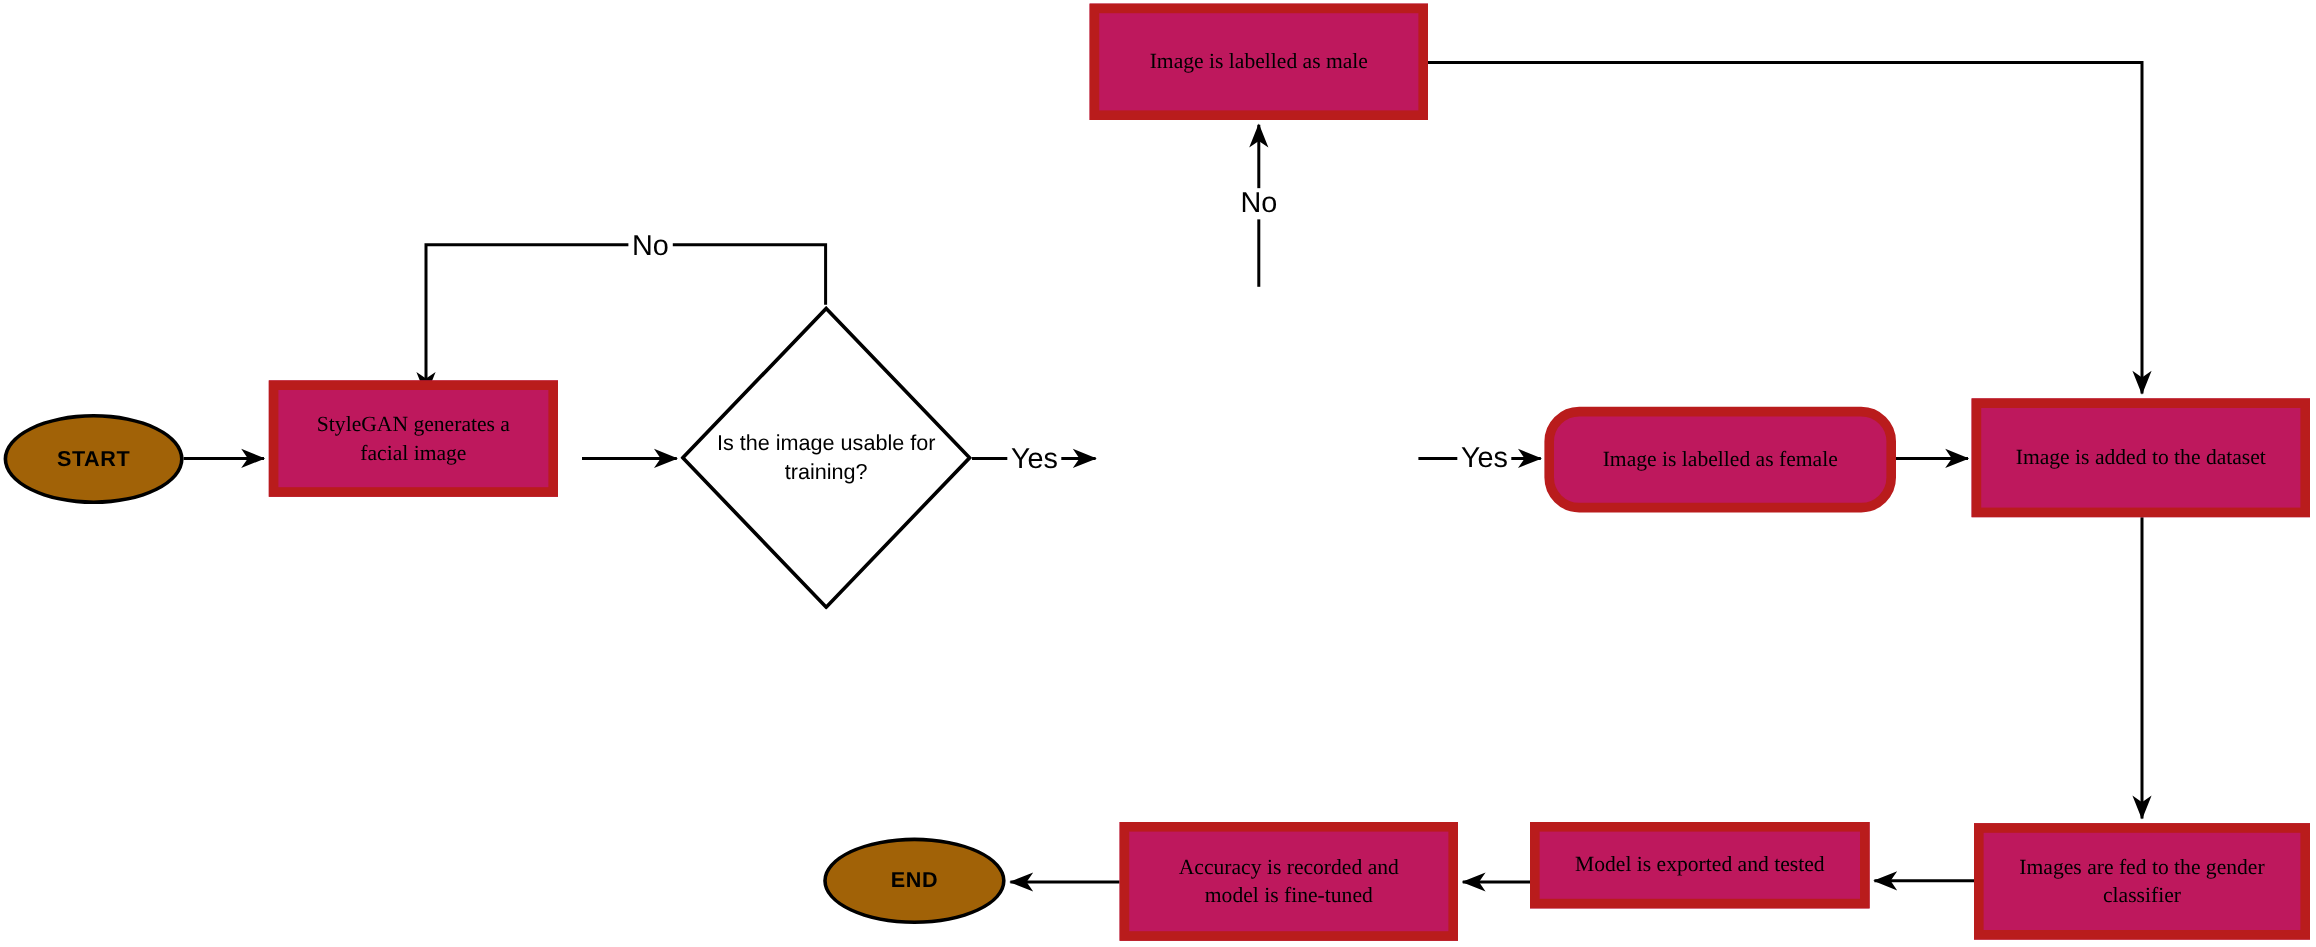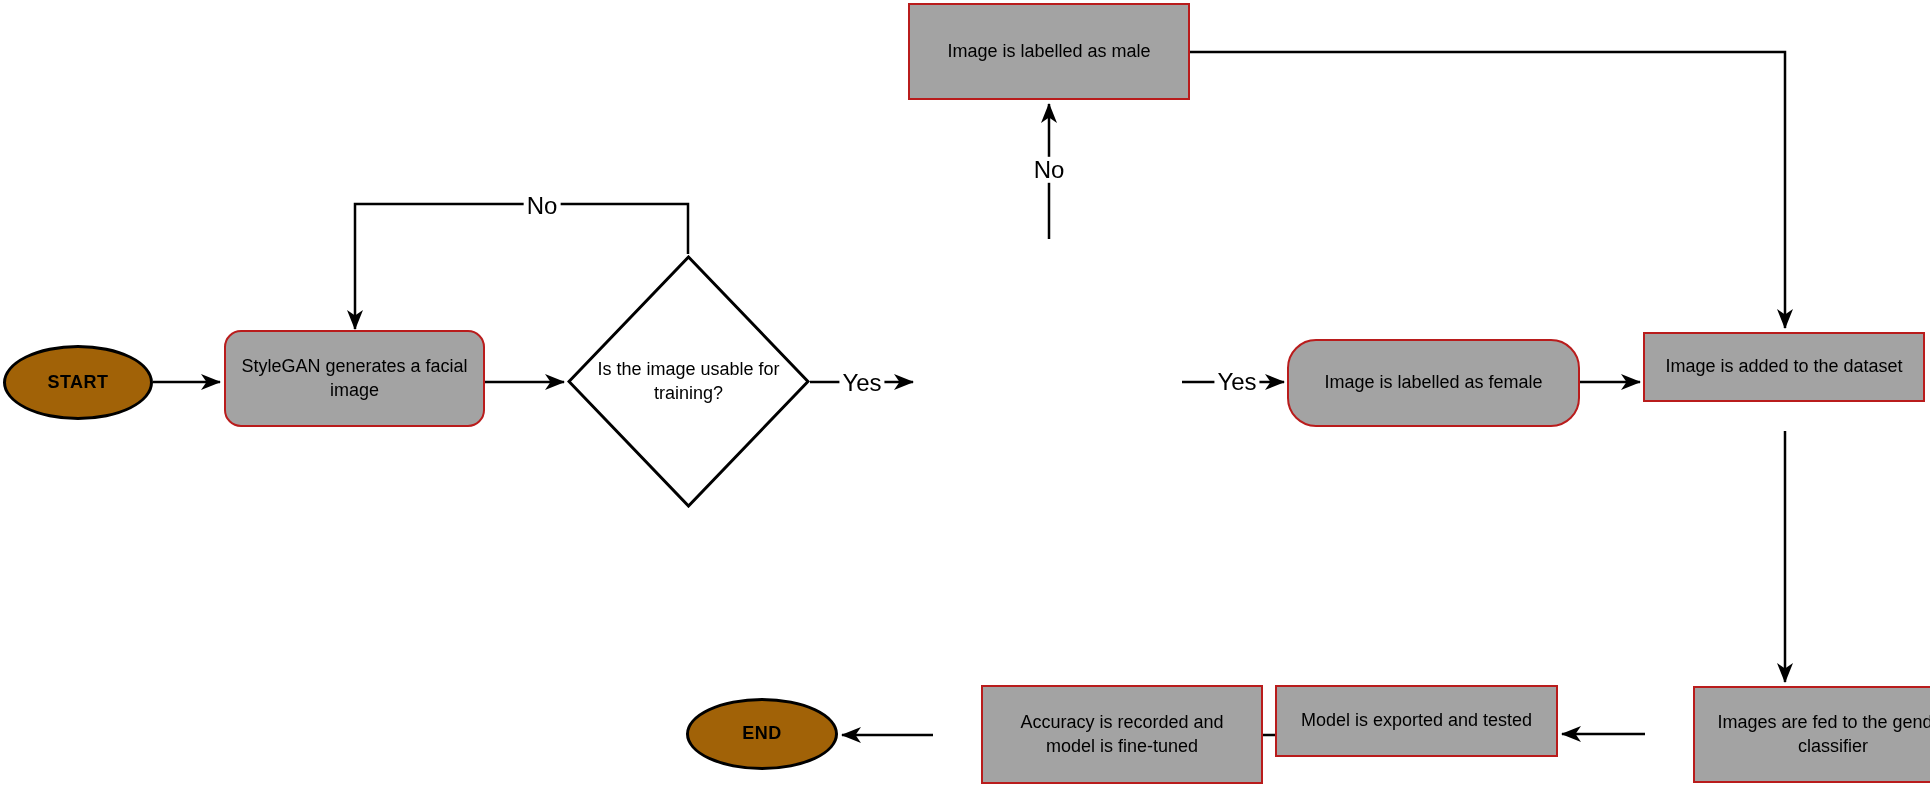--- a/index.html
+++ b/index.html
@@ -21,36 +21,37 @@
     position: absolute;
     display: flex;
     align-items: center;
     justify-content: center;
     text-align: center;
     font-size: 18px;
     line-height: 1.3;
     box-sizing: border-box;
   }
   .rect {
-    background: #a3a3a3;
-    border: 2px solid #b91c1c;
+    background: #be185d;
+    border: 8px solid #b91c1c;
+    font-family: Liberation Serif, serif;
   }
   .ellipse {
     background: #a16207;
     border: 3px solid #000000;
     border-radius: 50%;
     font-weight: 700;
     letter-spacing: 0.5px;
   }
   .diamond { background: transparent; border: none; }
   .diamond svg { position: absolute; left: 0; top: 0; }
   .diamond .node-label { position: relative; z-index: 1; }
   .node-label { display: block; }
   .pad-12 { padding: 6px 12px; }
-  .pad-20 { padding: 6px 20px; margin-left: 48px; }
+  .pad-20 { padding: 6px 20px; }
   .edge-label {
     position: absolute;
     transform: translate(-50%, -50%);
     background: #ffffff;
     padding: 0 3px;
     font-size: 24px;
     line-height: 1.1;
     z-index: 2;
   }
   .w200 { width: 200px; }
@@ -85,41 +86,41 @@
 
   <span class="edge-label" style="left:542px; top:206px;">No</span>
   <span class="edge-label" style="left:862px; top:383px;">Yes</span>
   <span class="edge-label" style="left:1049px; top:170px;">No</span>
   <span class="edge-label" style="left:1237px; top:382px;">Yes</span>
 
   <div class="node ellipse" style="left:3px; top:345px; width:150px; height:75px;">
     <span class="node-label">START</span>
   </div>
 
-  <div class="node rect pad-12" style="left:224px; top:330px; width:261px; height:97px;border-radius:17px;">
+  <div class="node rect pad-12" style="left:224px; top:317px; width:241px; height:97px;">
     <span class="node-label">StyleGAN generates a facial image</span>
   </div>
 
   <div class="node diamond" style="left:567px; top:255px; width:243px; height:253px;">
     <svg width="243" height="253" viewBox="0 0 243 253">
       <polygon points="121.5,2 241,126.5 121.5,251 2,126.5" fill="#ffffff" stroke="#000000" stroke-width="3"></polygon>
     </svg>
     <span class="node-label w200">Is the image usable for training?</span>
   </div>
 
 
   <div class="node rect pad-12" style="left:908px; top:3px; width:282px; height:97px;">
     <span class="node-label">Image is labelled as male</span>
   </div>
 
   <div class="node rect pad-12" style="left:1287px; top:339px; width:293px; height:88px;border-radius:29px;">
     <span class="node-label">Image is labelled as female</span>
   </div>
 
-  <div class="node rect pad-12" style="left:1643px; top:332px; width:282px; height:70px;">
+  <div class="node rect pad-12" style="left:1643px; top:332px; width:282px; height:99px;">
     <span class="node-label">Image is added to the dataset</span>
   </div>
 
   <div class="node rect pad-20" style="left:1645px; top:686px; width:280px; height:97px;">
     <span class="node-label">Images are fed to the gender classifier</span>
   </div>
 
   <div class="node rect pad-12" style="left:1275px; top:685px; width:283px; height:72px;">
     <span class="node-label">Model is exported and tested</span>
   </div>

